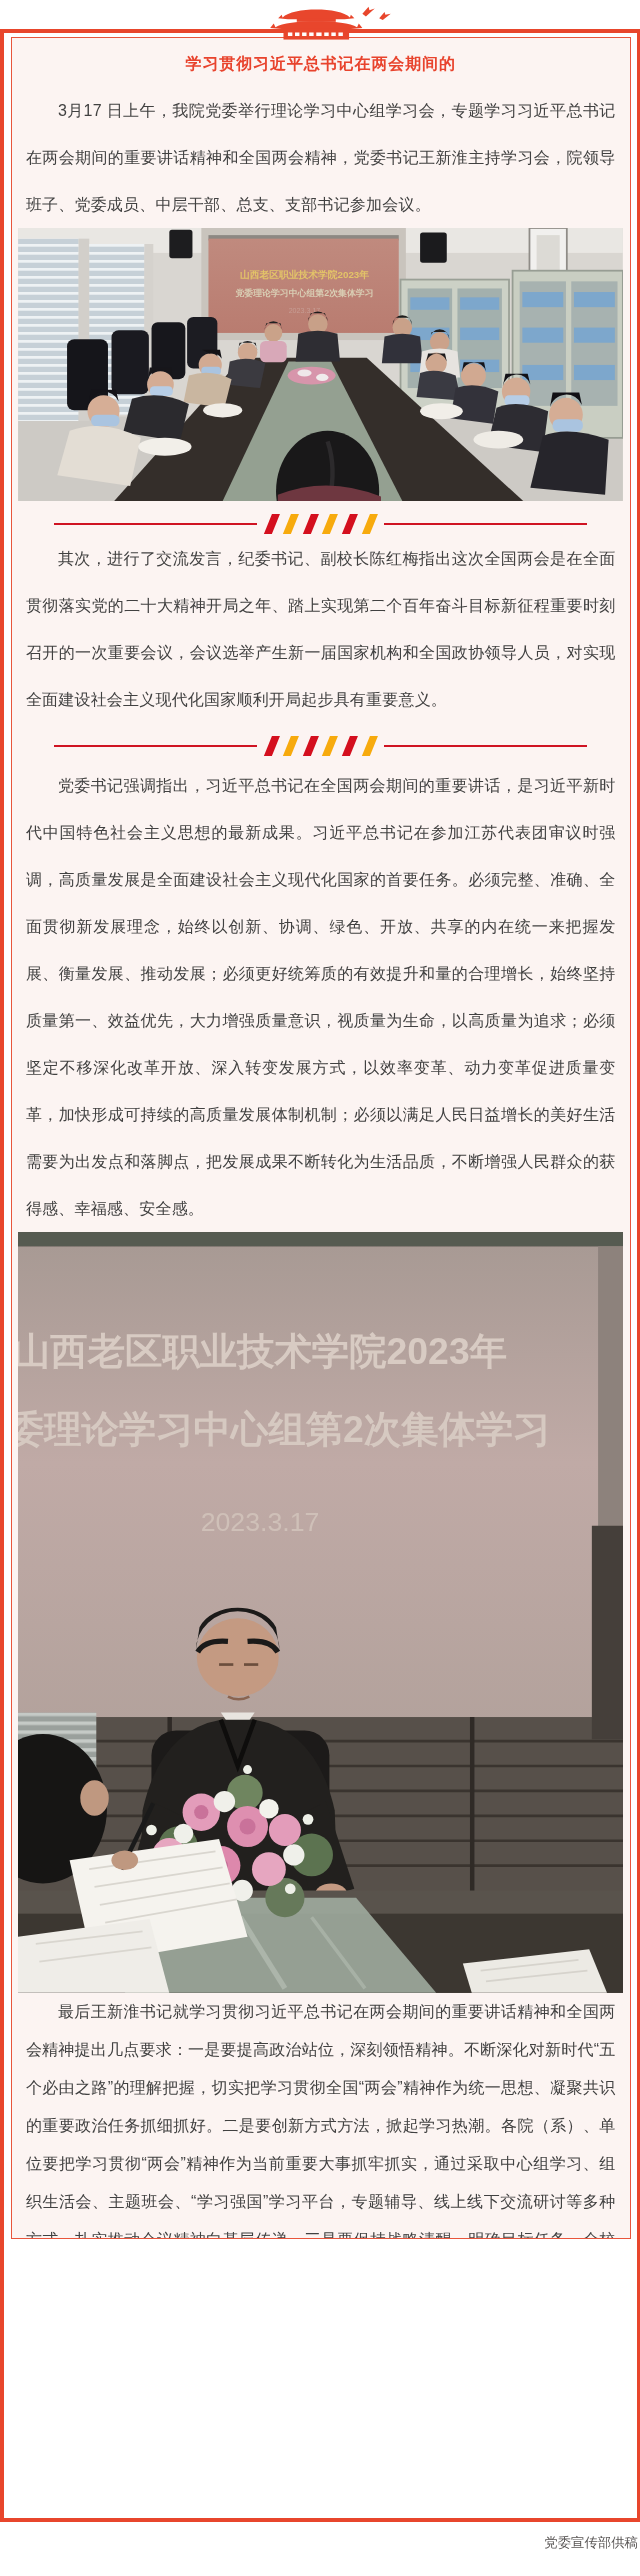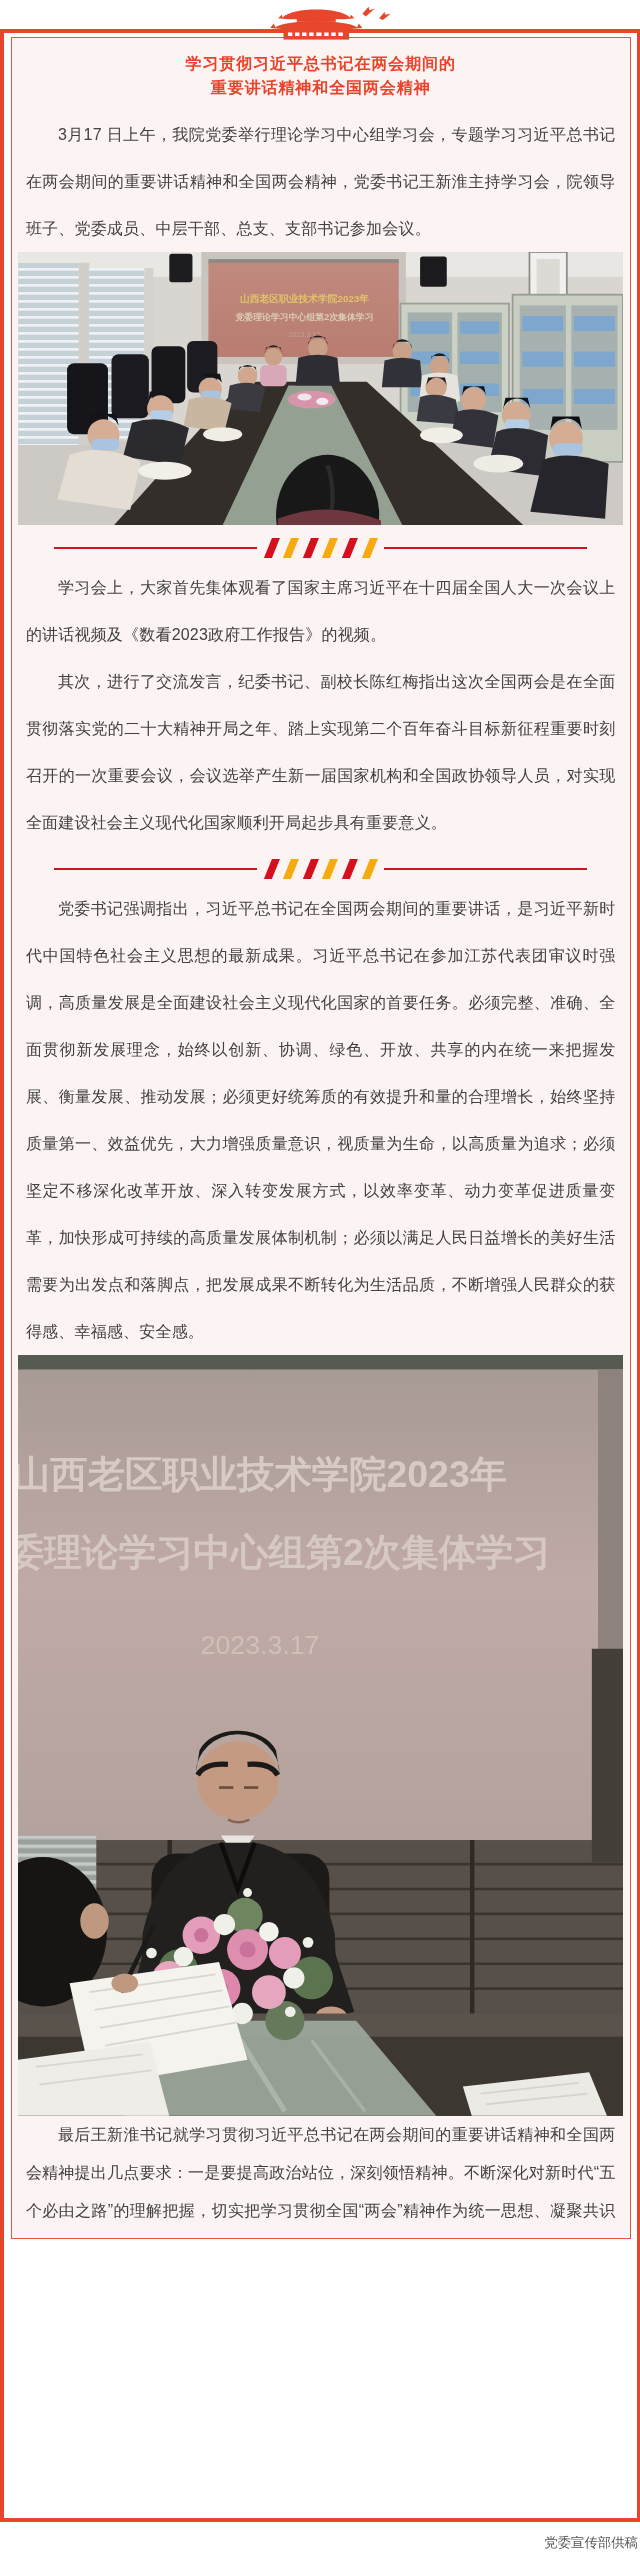--- a/index.html
+++ b/index.html
@@ -74,21 +74,20 @@
     </g>
   </svg>
 </div>
 
 <div class="outer-frame"></div>
 
 <div class="inner-box">
 
   <div class="article-title">
     <div>学习贯彻习近平总书记在两会期间的</div>
-    <div>重要讲话精神和全国两会精神</div>
   </div>
 
   <p class="para">3月17 日上午，我院党委举行理论学习中心组学习会，专题学习习近平总书记在两会期间的重要讲话精神和全国两会精神，党委书记王新淮主持学习会，院领导班子、党委成员、中层干部、总支、支部书记参加会议。</p>
 
   <svg class="photo photo1" width="605" height="273" viewBox="0 0 680 307">
     <defs>
       <pattern id="blinds" width="10" height="9" patternUnits="userSpaceOnUse">
         <rect width="10" height="9" fill="#c6d0d7"></rect>
         <rect width="10" height="3" fill="#eef2f4"></rect>
       </pattern>
@@ -223,21 +222,20 @@
       <div class="slash red"></div>
         <div class="slash gold"></div>
         <div class="slash red"></div>
       <div class="slash gold"></div>
         <div class="slash red"></div>
         <div class="slash gold"></div>
     </div>
     <div class="line"></div>
   </div>
 
-  <p class="para small-top">学习会上，大家首先集体观看了国家主席习近平在十四届全国人大一次会议上的讲话视频及《数看2023政府工作报告》的视频。</p>
   <p class="para no-top">其次，进行了交流发言，纪委书记、副校长陈红梅指出这次全国两会是在全面贯彻落实党的二十大精神开局之年、踏上实现第二个百年奋斗目标新征程重要时刻召开的一次重要会议，会议选举产生新一届国家机构和全国政协领导人员，对实现全面建设社会主义现代化国家顺利开局起步具有重要意义。</p>
 
   <div class="divider">
     <div class="line"></div>
     <div class="slashes">
       <div class="slash red"></div>
         <div class="slash gold"></div>
         <div class="slash red"></div>
       <div class="slash gold"></div>
         <div class="slash red"></div>

